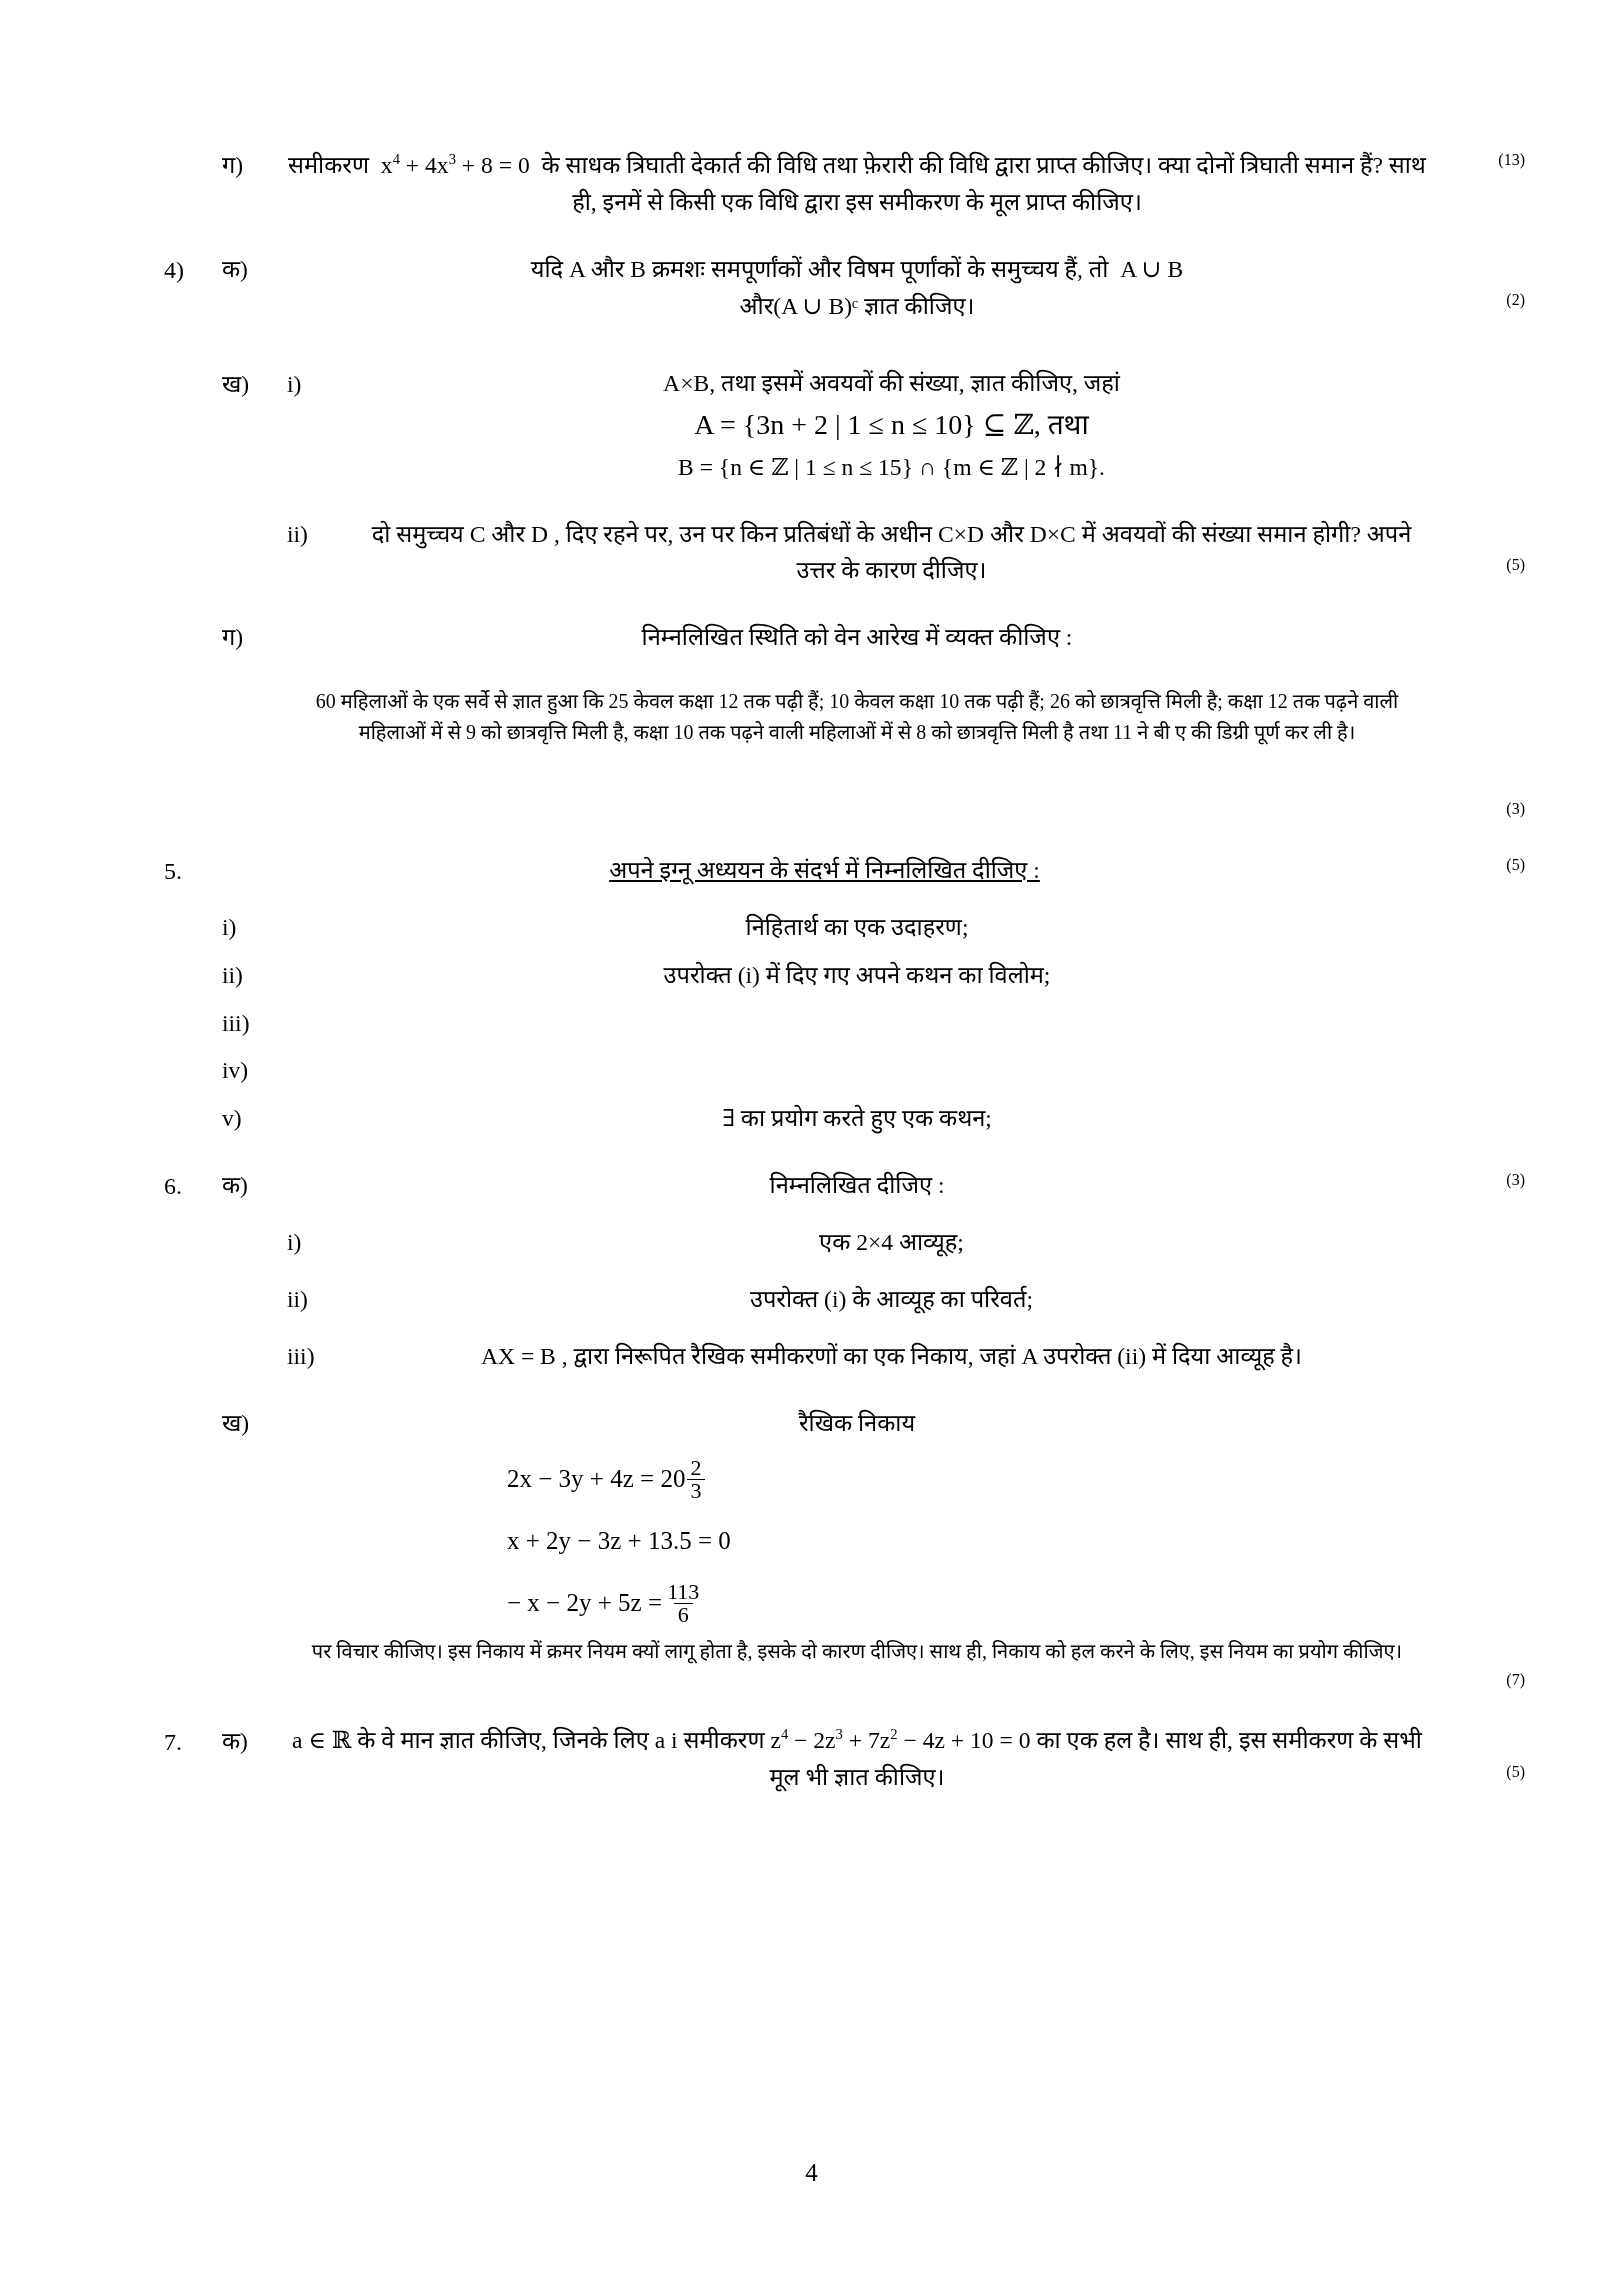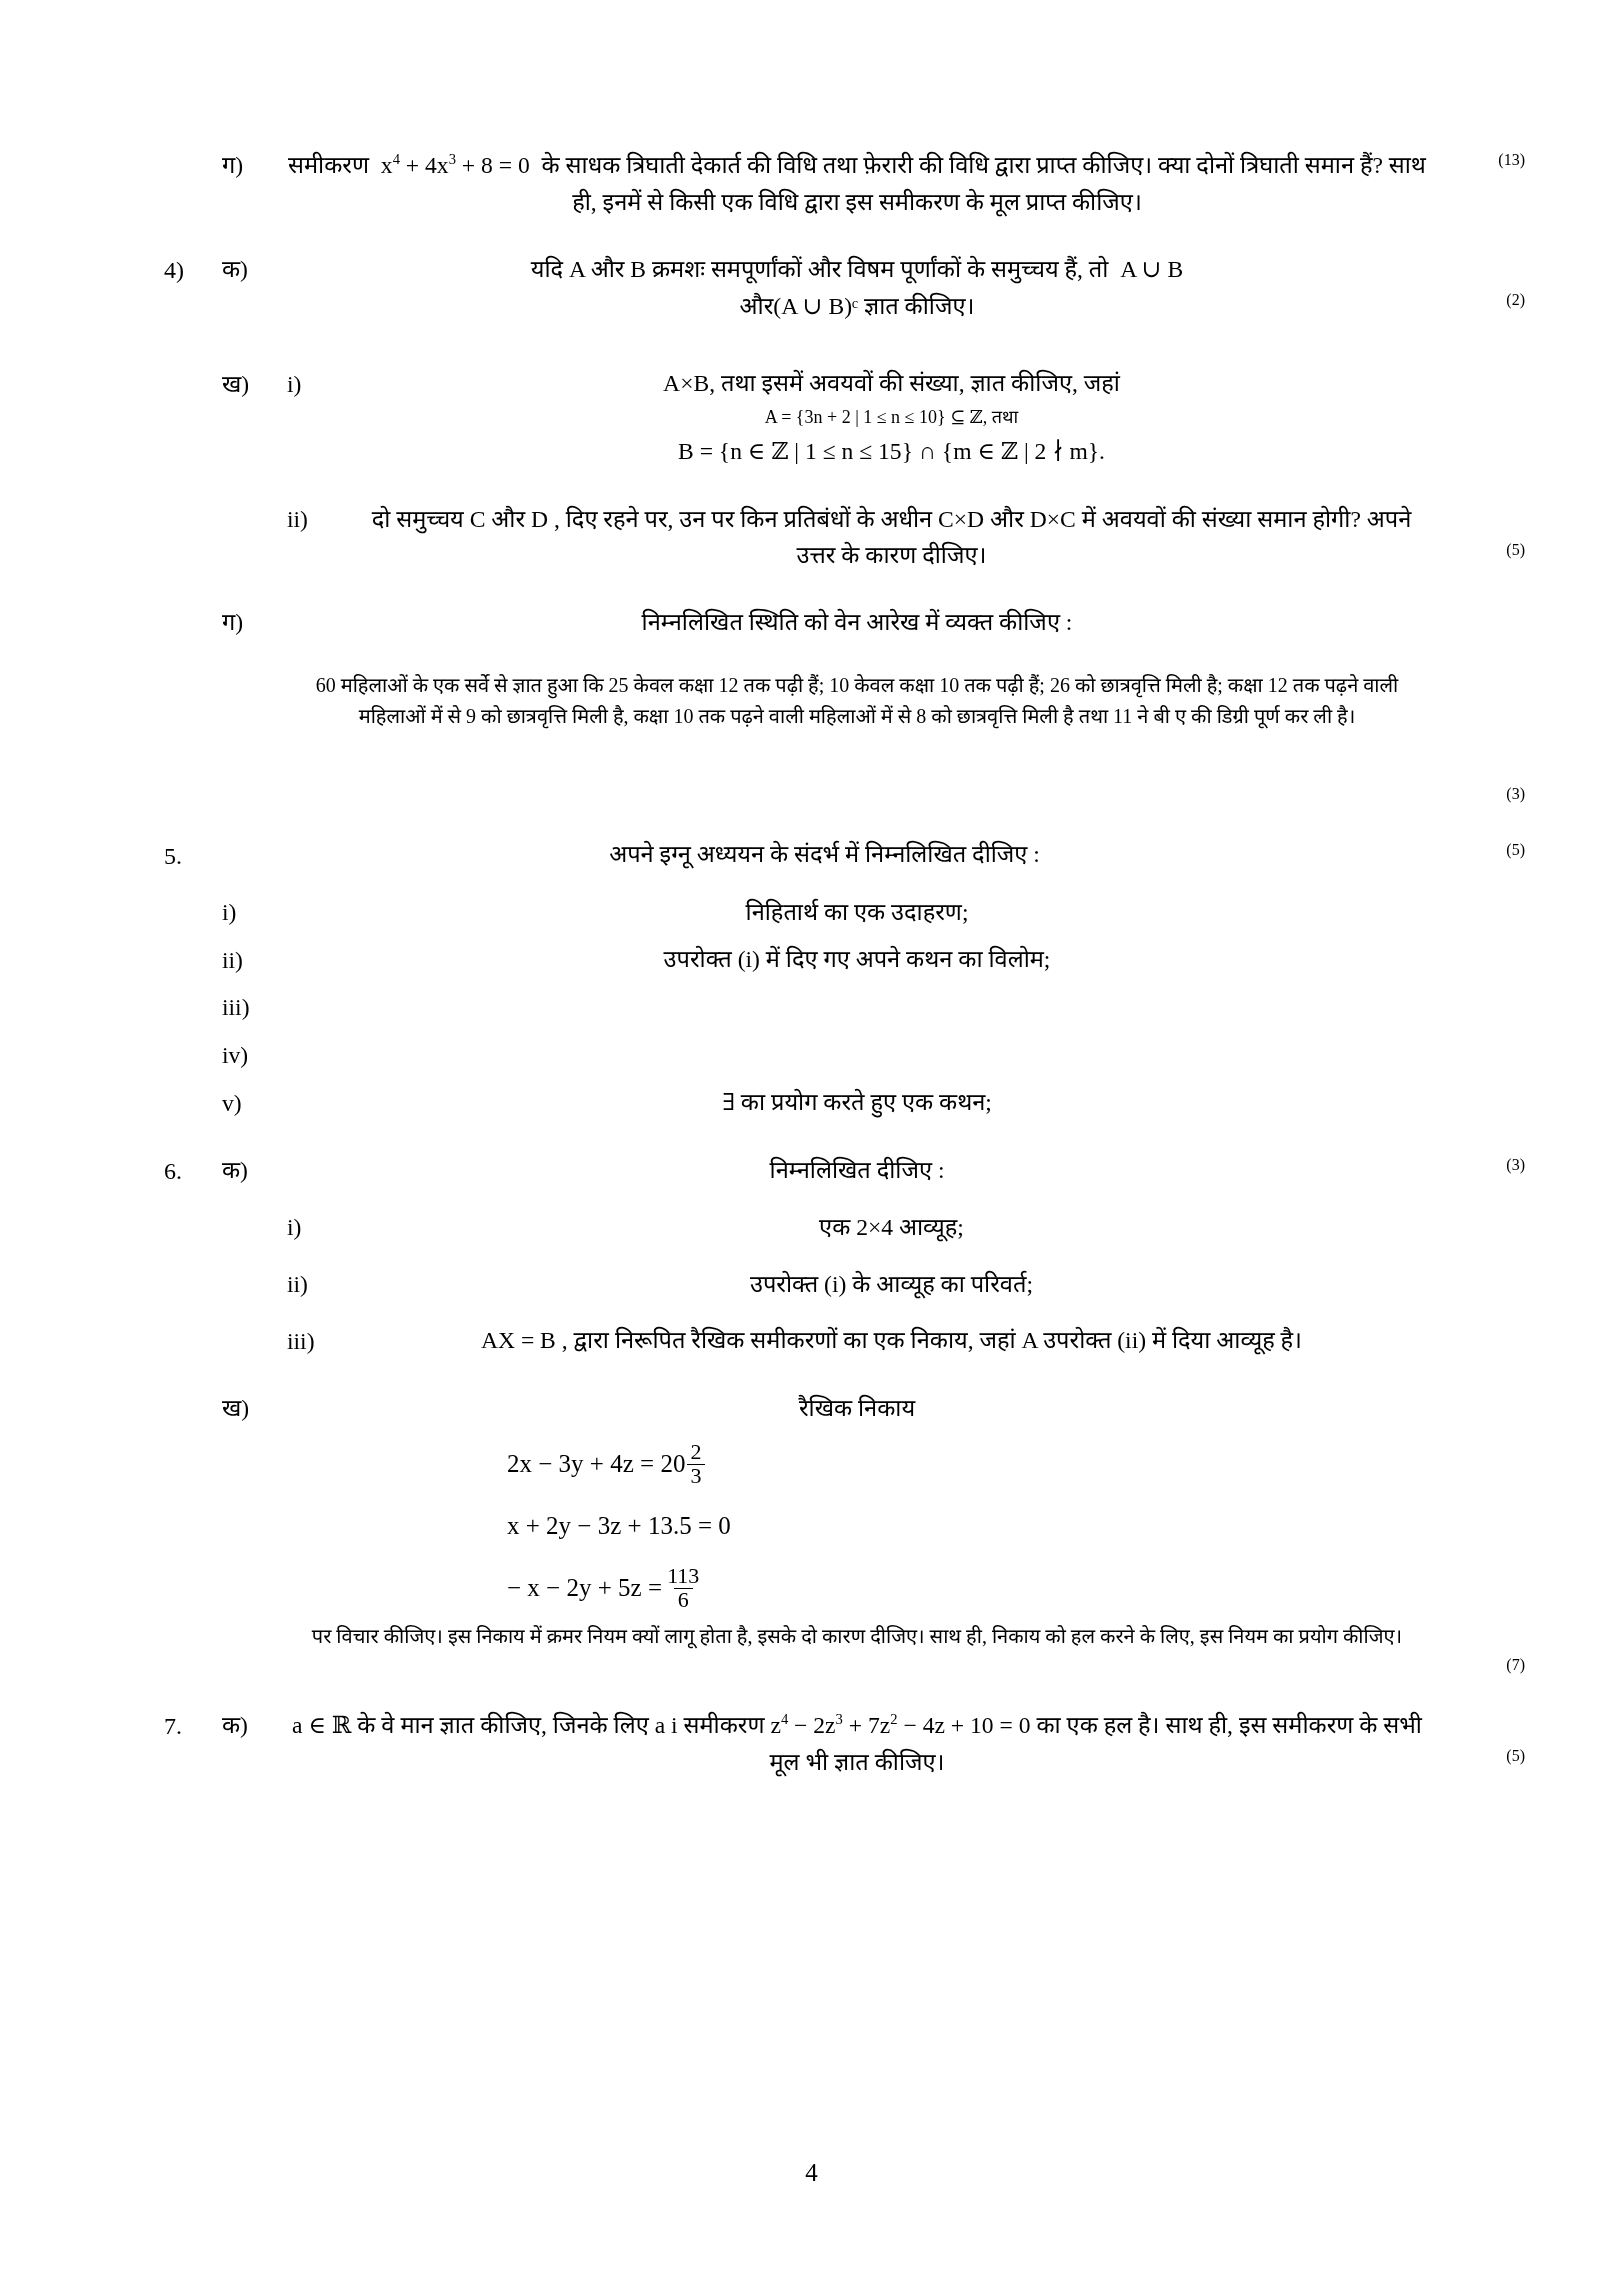--- a/index.html
+++ b/index.html
@@ -170,21 +170,21 @@
   <div class="gap-lg"></div>
 
   <div class="qrow">
     <div class="col-num"></div>
     <div class="col-sub">ख)</div>
     <div class="col-rom">i)</div>
     <div class="col-body">
       <span class="hindi">
         <span class="m">A×B</span><span>, तथा इसमें अवयवों की संख्या, ज्ञात कीजिए, जहां</span>
       </span>
-      <div class="m" style="font-size:18px;line-height:1.62;">A = {3n + 2 | 1 ≤ n ≤ 10} ⊆ <span class="bb">ℤ</span>, तथा</div>
+      <div class="m" style="font-size:28px;line-height:1.62;">A = {3n + 2 | 1 ≤ n ≤ 10} ⊆ <span class="bb">ℤ</span>, तथा</div>
       <div class="m" style="font-size:23.6px;line-height:1.62;">B = {n ∈ <span class="bb">ℤ</span> | 1 ≤ n ≤ 15} ∩ {m ∈ <span class="bb">ℤ</span> | 2 ∤ m}.</div>
     </div>
     <div class="col-marks"></div>
   </div>
 
   <div class="gap-md"></div>
 
   <div class="qrow">
     <div class="col-num"></div>
     <div class="col-sub"></div>
@@ -203,21 +203,21 @@
       <div class="gap-md"></div>
       <div class="para hindi">60 महिलाओं के एक सर्वे से ज्ञात हुआ कि 25 केवल कक्षा 12 तक पढ़ी हैं; 10 केवल कक्षा 10 तक पढ़ी हैं; 26 को छात्रवृत्ति मिली है; कक्षा 12 तक पढ़ने वाली महिलाओं में से 9 को छात्रवृत्ति मिली है, कक्षा 10 तक पढ़ने वाली महिलाओं में से 8 को छात्रवृत्ति मिली है तथा 11 ने बी ए की डिग्री पूर्ण कर ली है।</div>
     </div>
     <div class="col-marks"><span style="display:block;height:177px;"></span><span>(3)</span></div>
   </div>
 
   <div class="gap-md"></div>
 
   <div class="qrow">
     <div class="col-num">5.</div>
-    <div class="col-body hindi" style="margin-left:0;">अपने इग्नू अध्ययन के संदर्भ में निम्नलिखित दीजिए :</div>
+    <div class="col-body hindi" style="margin-left:0;text-decoration:underline;">अपने इग्नू अध्ययन के संदर्भ में निम्नलिखित दीजिए :</div>
     <div class="col-marks">(5)</div>
   </div>
 
   <div class="gap-sm"></div>
 
   <div class="qrow">
     <div class="col-num"></div>
     <div class="col-sub">i)</div>
     <div class="col-body hindi">निहितार्थ का एक उदाहरण;</div>
     <div class="col-marks"></div>

